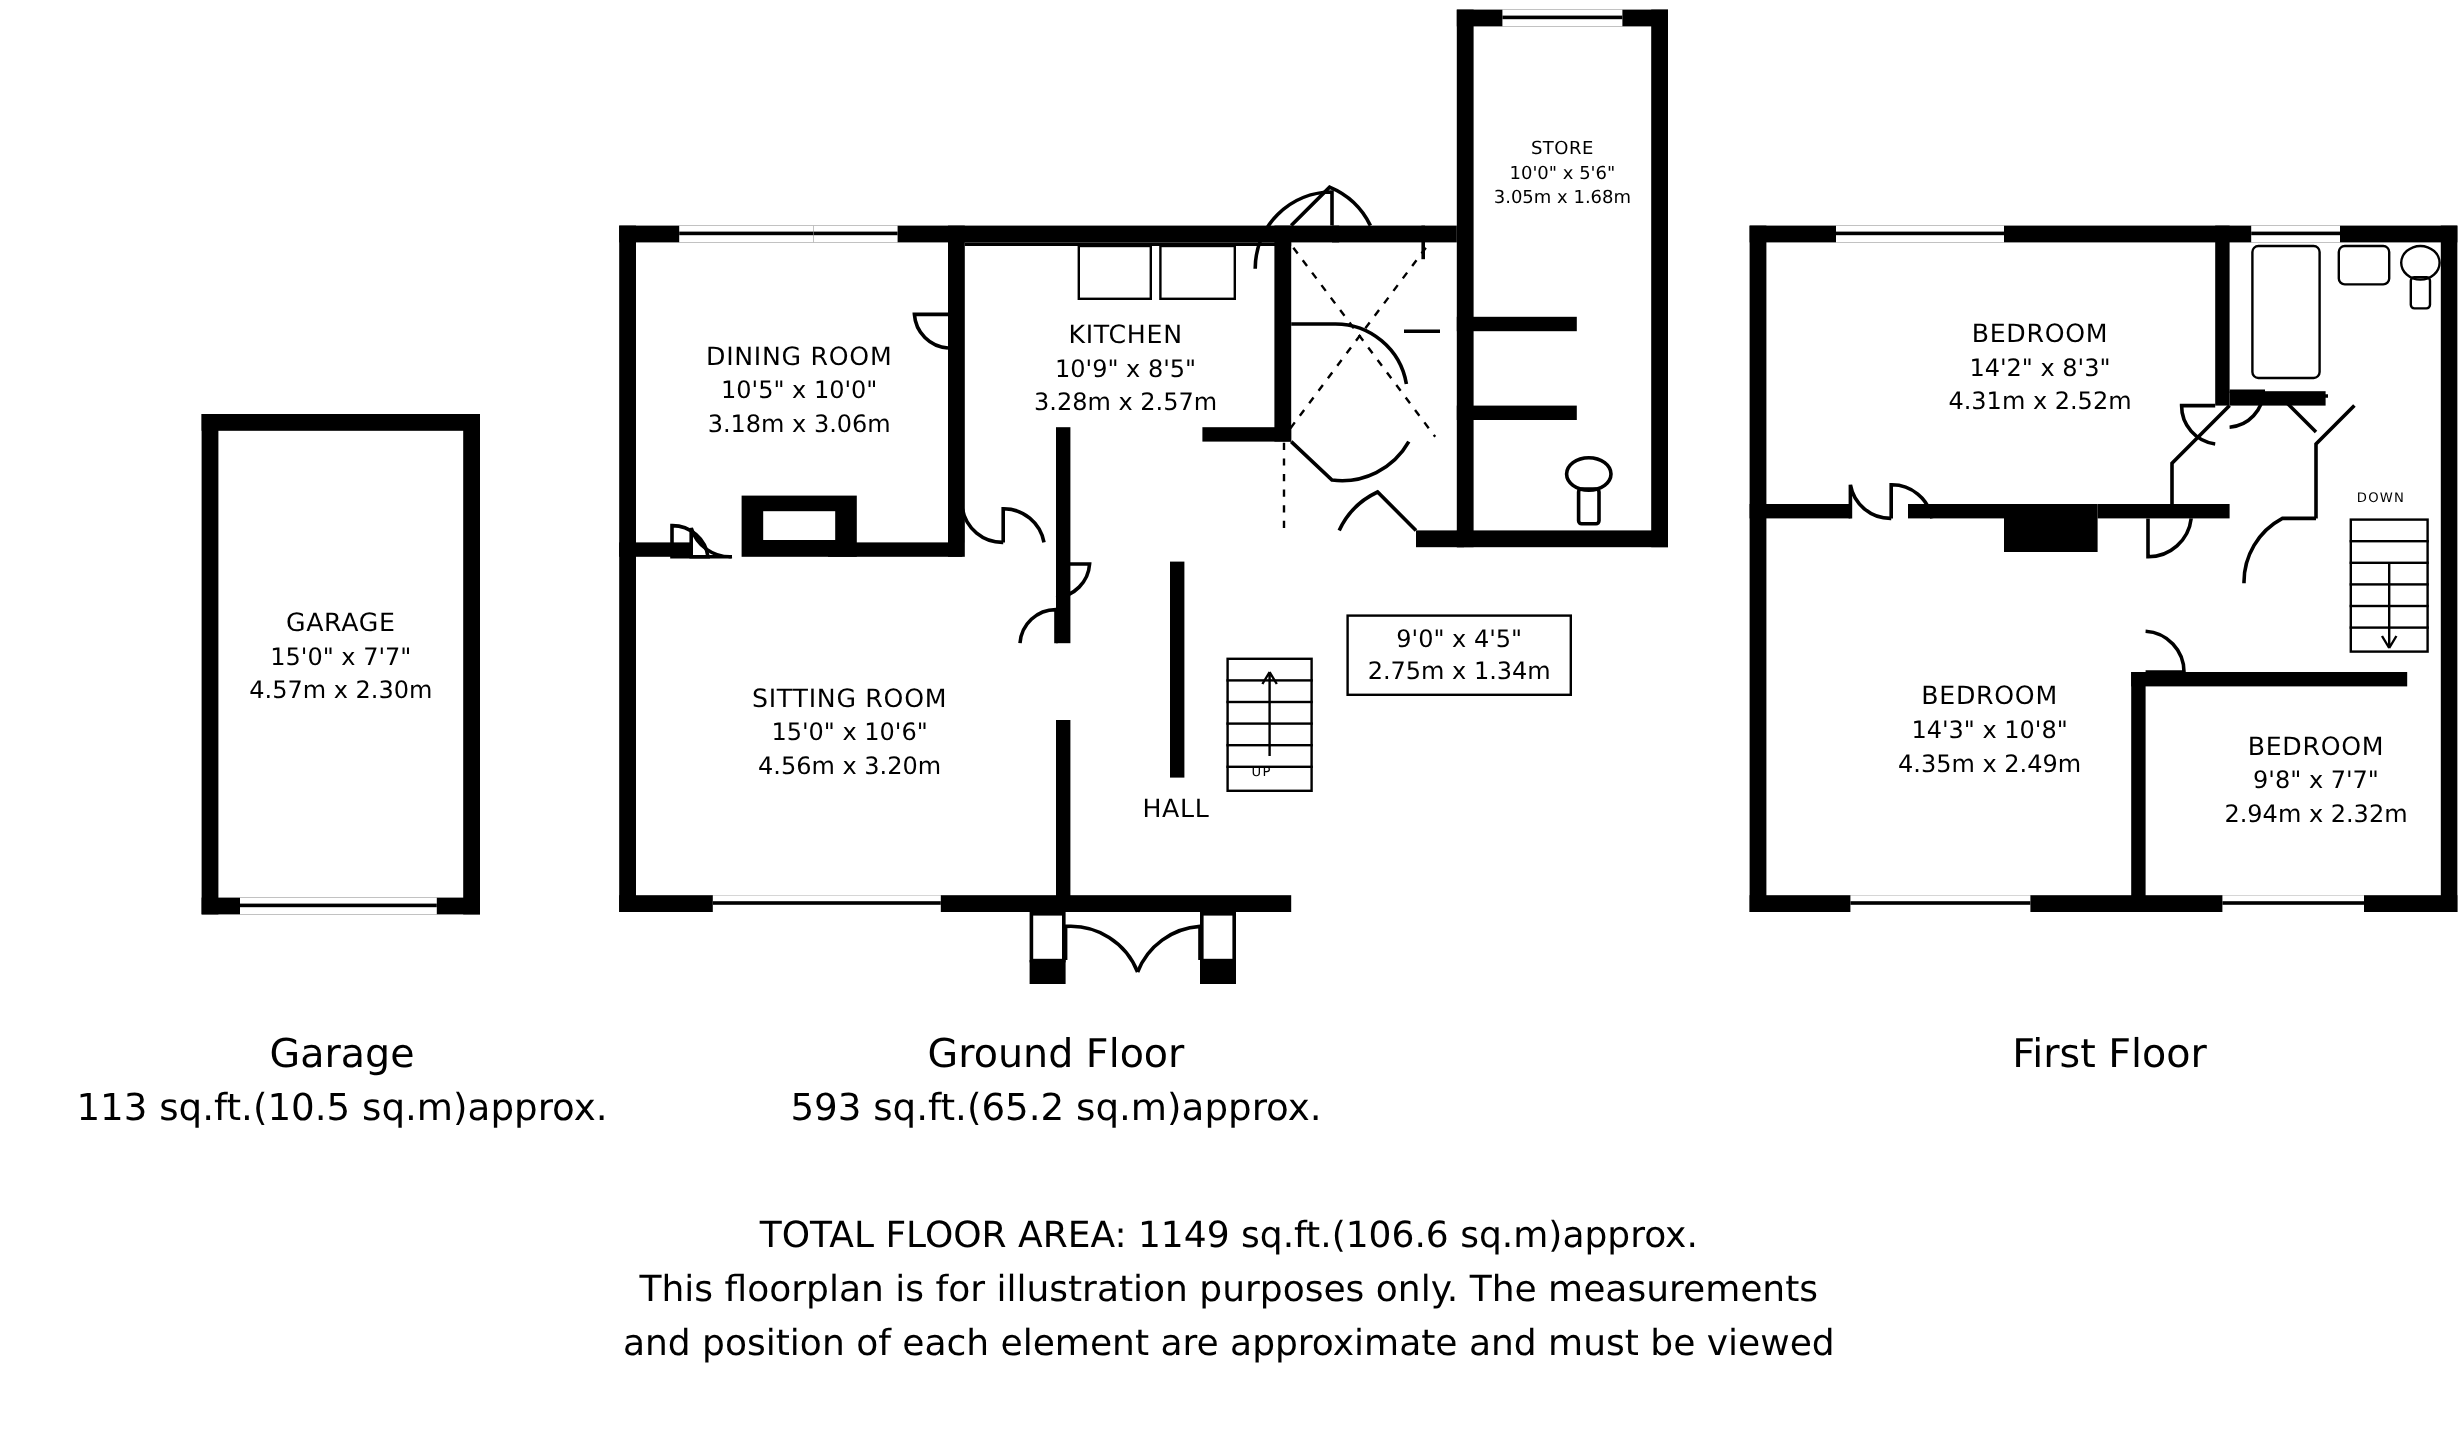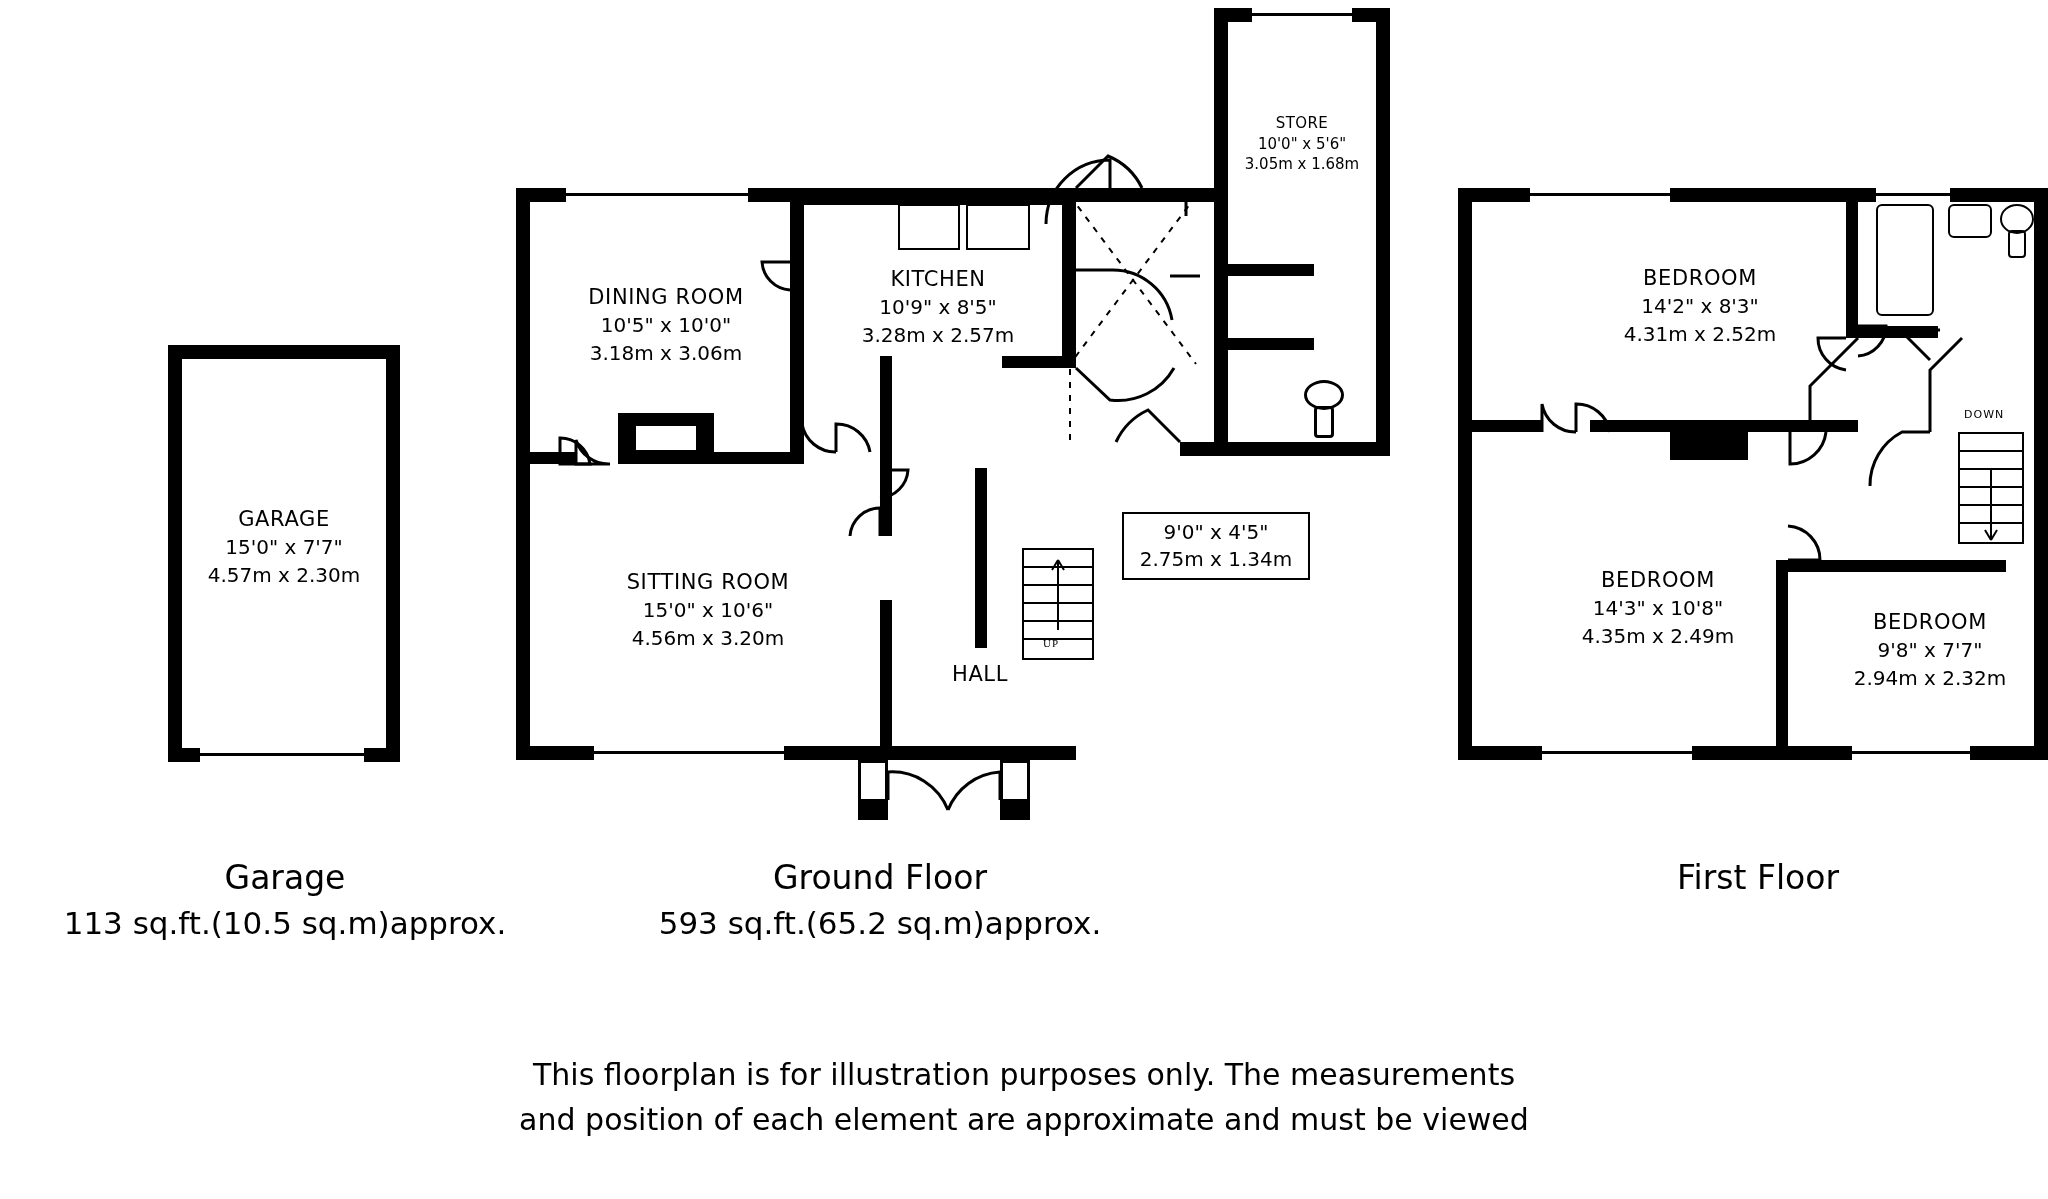--- a/index.html
+++ b/index.html
@@ -174,21 +174,21 @@
       <div class="outline" style="left:6px; top:0; width:40px; height:30px; border-radius:50%;"></div>
       <div class="outline" style="left:16px; top:26px; width:20px; height:32px; border-radius:4px;"></div>
     </div>
 
     <div class="outline" style="left:1022px; top:548px; width:72px; height:112px; border-width:2px;"></div>
     <div class="thin" style="left:1022px; top:566px; width:72px; height:2px;"></div>
     <div class="thin" style="left:1022px; top:584px; width:72px; height:2px;"></div>
     <div class="thin" style="left:1022px; top:602px; width:72px; height:2px;"></div>
     <div class="thin" style="left:1022px; top:620px; width:72px; height:2px;"></div>
     <div class="thin" style="left:1022px; top:638px; width:72px; height:2px;"></div>
-    <div class="tiny-label" style="left:1043px; top:637px;font-family:Liberation Serif, serif;">UP</div>
+    <div class="tiny-label" style="left:1043px; top:637px;">UP</div>
 
     <div class="wall" style="left:858px; top:800px; width:30px; height:20px;"></div>
     <div class="wall" style="left:1000px; top:800px; width:30px; height:20px;"></div>
     <div class="outline" style="left:858px; top:760px; width:30px; height:42px; border-width:3px;"></div>
     <div class="outline" style="left:1000px; top:760px; width:30px; height:42px; border-width:3px;"></div>
 
     <div class="boxed" style="left:1122px; top:512px; width:188px;">
       <div>9'0" x 4'5"</div>
       <div>2.75m x 1.34m</div>
     </div>
@@ -342,16 +342,17 @@
 
   <div class="caption" style="left:590px; top:858px; width:580px;">
     <div class="title">Ground Floor</div>
     <div class="area">593 sq.ft.(65.2 sq.m)approx.</div>
   </div>
 
   <div class="caption" style="left:1468px; top:858px; width:580px;">
     <div class="title">First Floor</div>
   </div>
 
+  <div class="footer" style="top:1010px;">TOTAL FLOOR AREA: 1149 sq.ft.(106.6 sq.m)approx.</div>
   <div class="footer" style="top:1100px;">and position of each element are approximate and must be viewed</div>
   <div class="footer" style="top:1055px;">This floorplan is for illustration purposes only. The measurements</div>
 
 </div>
 
 </body></html>

